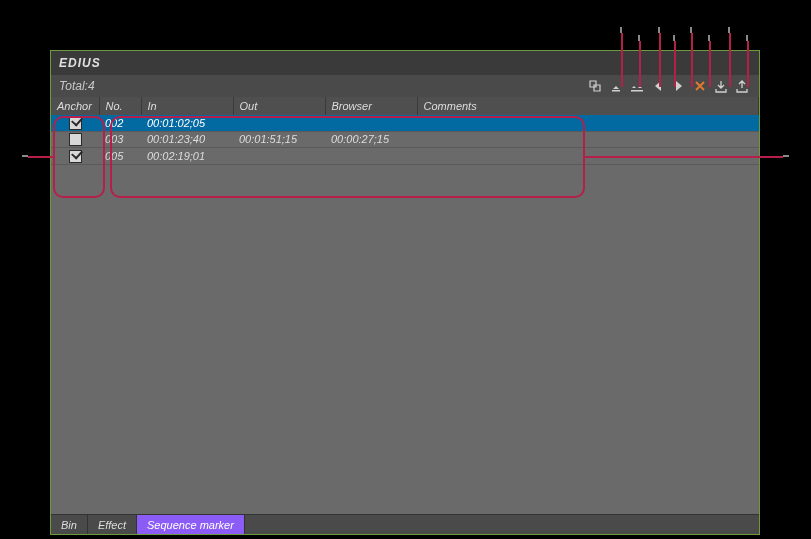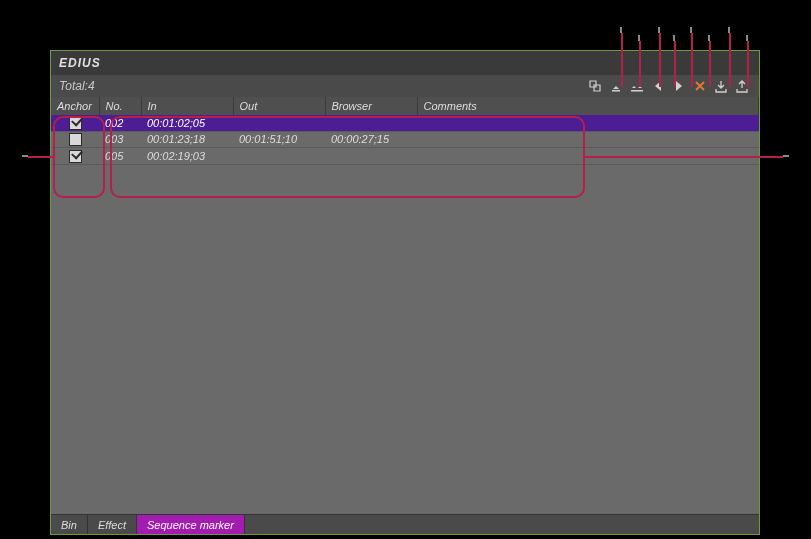--- a/index.html
+++ b/index.html
@@ -78,21 +78,21 @@
     border-right: 1px solid #3a3a3a;
     height: 18px;
   }
   .grid td {
     padding: 1px 6px;
     border-bottom: 1px solid #5a5a5a;
     height: 16px;
     color: #ddd;
   }
   .grid tr.sel td {
-    background: #4c1d95;
+    background: #0369a1;
     color: #fff;
   }
   .anchor-cell { width: 48px; text-align: center; }
   .chk {
     display: inline-block;
     width: 13px;
     height: 13px;
     border: 1px solid #2a2a2a;
     background: #d8d8d8;
     position: relative;
@@ -119,21 +119,21 @@
   .tab {
     padding: 4px 10px;
     font-size: 11px;
     color: #ddd;
     cursor: pointer;
     border-right: 1px solid #333;
     display: flex;
     align-items: center;
   }
   .tab.active {
-    background: #a21caf;
+    background: #8b5cf6;
     color: #fff;
   }
   
   .anno {
     position: absolute;
     pointer-events: none;
   }
   .anno.box {
     border: 2px solid #b5204a;
     border-radius: 10px;
@@ -227,29 +227,29 @@
             <td class="anchor-cell"><span class="chk checked"></span></td>
             <td>002</td>
             <td>00:01:02;05</td>
             <td></td>
             <td></td>
             <td></td>
           </tr>
           <tr>
             <td class="anchor-cell"><span class="chk"></span></td>
             <td>003</td>
-            <td>00:01:23;18</td>
-            <td>00:01:51;10</td>
+            <td>00:01:23;40</td>
+            <td>00:01:51;15</td>
             <td>00:00:27;15</td>
             <td></td>
           </tr>
           <tr>
             <td class="anchor-cell"><span class="chk checked"></span></td>
             <td>005</td>
-            <td>00:02:19;03</td>
+            <td>00:02:19;01</td>
             <td></td>
             <td></td>
             <td></td>
           </tr>
         </tbody>
     </table>
   </div>
 
   <div class="statusbar" id="tabs">
       <div class="tab">Bin</div>

